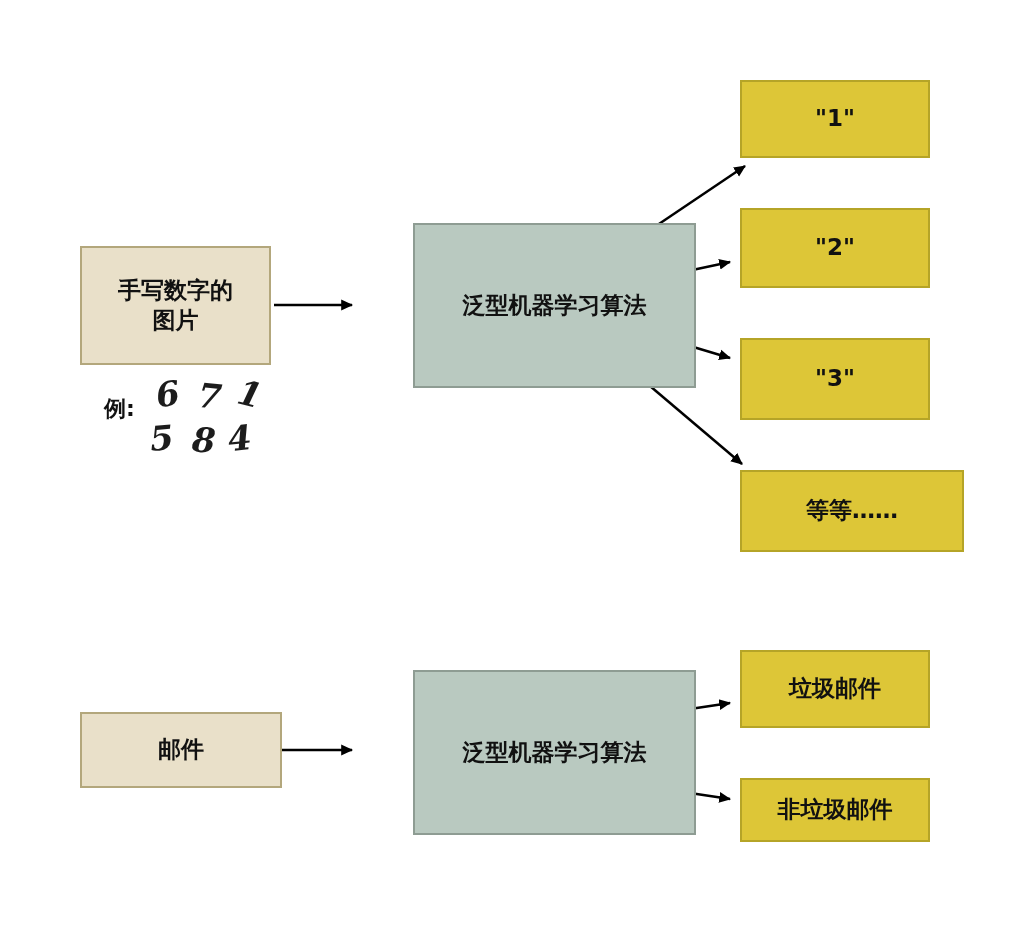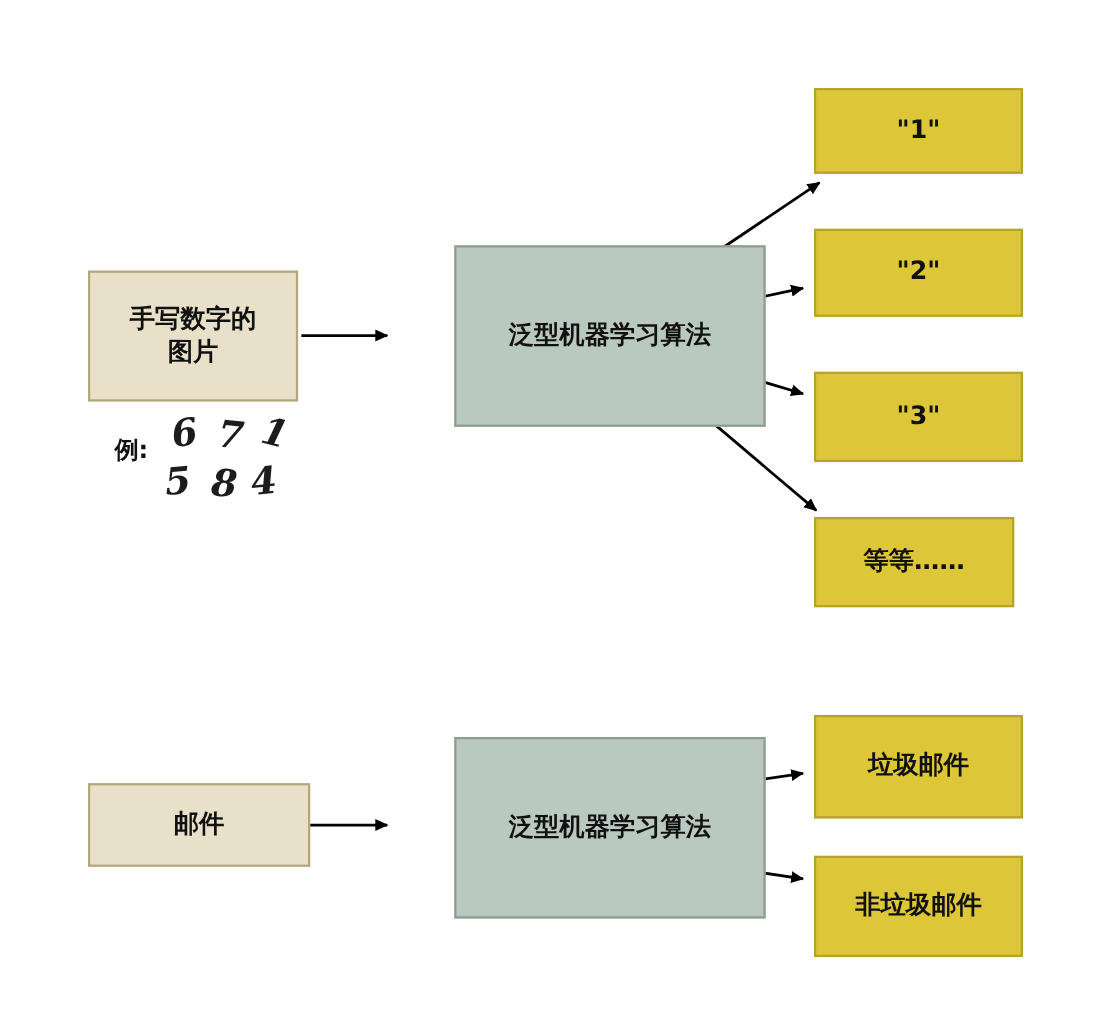--- a/index.html
+++ b/index.html
@@ -125,33 +125,33 @@
   </div>
 
   <div class="box output-box" style="left:740px; top:208px; width:190px; height:80px;">
     <div>"2"</div>
   </div>
 
   <div class="box output-box" style="left:740px; top:338px; width:190px; height:82px;">
     <div>"3"</div>
   </div>
 
-  <div class="box output-box" style="left:740px; top:470px; width:182px; height:82px;">
+  <div class="box output-box" style="left:740px; top:470px; width:224px; height:82px;">
     <div>等等……</div>
   </div>
 
   <div class="box input-box" style="left:80px; top:712px; width:202px; height:76px;">
     <div>邮件</div>
   </div>
 
   <div class="box algo-box" style="left:365px; top:670px; width:283px; height:165px;">
     <div>泛型机器学习算法</div>
   </div>
 
-  <div class="box output-box" style="left:740px; top:650px; width:190px; height:94px;text-align:center;">
+  <div class="box output-box" style="left:740px; top:650px; width:190px; height:78px;text-align:center;">
     <div>垃圾邮件</div>
   </div>
 
-  <div class="box output-box" style="left:740px; top:778px; width:190px; height:92px;">
+  <div class="box output-box" style="left:740px; top:778px; width:190px; height:64px;">
     <div>非垃圾邮件</div>
   </div>
 
 </div>
 
 </body></html>

